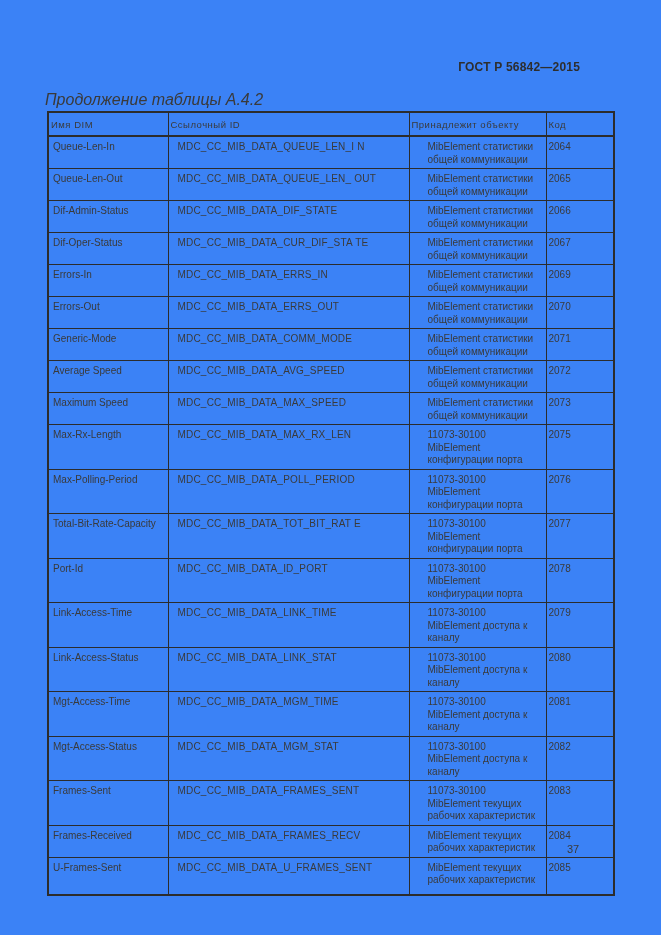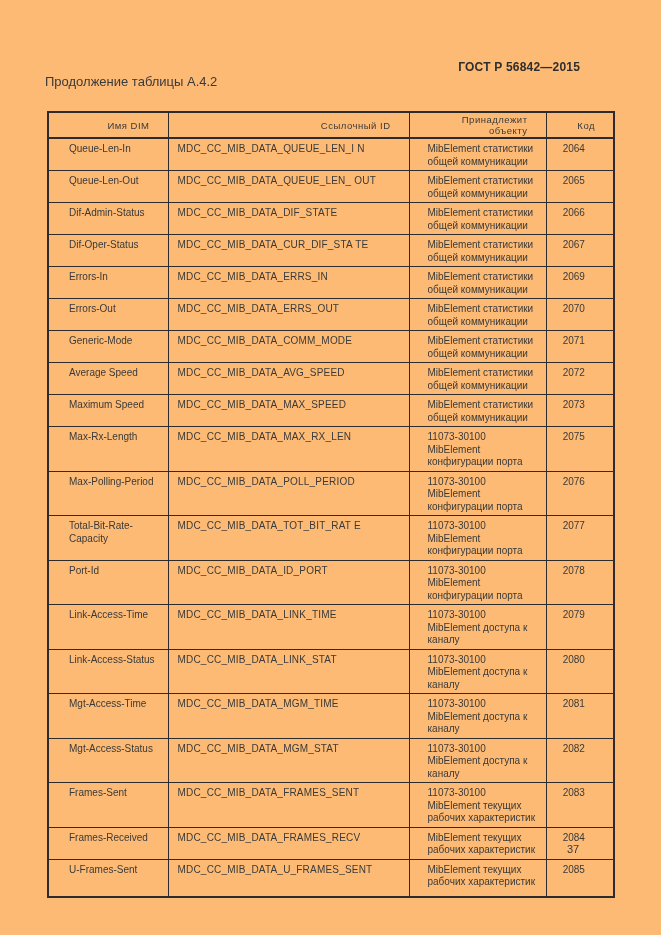--- a/index.html
+++ b/index.html
@@ -4,39 +4,40 @@
 <style>
   html, body {
     margin: 0;
     padding: 0;
     background: #fdfdfd;
   }
   .page {
     position: relative;
     width: 661px;
     height: 935px;
-    background: #fdba74;
+    background: #3b82f6;
     font-family: "Liberation Sans", sans-serif;
     color: #3c3c3c;
     overflow: hidden;
   }
   .doc-ref {
     position: absolute;
     top: 60px;
     right: 81px;
     font-size: 12px;
     font-weight: bold;
     color: #2e2e2e;
     letter-spacing: 0.2px;
   }
   .caption {
     position: absolute;
-    top: 74px;
+    top: 91px;
     left: 45px;
-    font-size: 13px;
+    font-style: italic;
+    font-size: 16px;
     color: #3a3a3a;
   }
   .table-wrap {
     position: absolute;
     left: 47px;
     top: 111px;
     width: 566px;
   }
   table.dim-table {
     width: 566px;
@@ -45,47 +46,47 @@
     border: 2px solid #2c2c2c;
   }
   table.dim-table th {
     border: 1px solid #2c2c2c;
     border-bottom: 2px solid #2c2c2c;
     height: 20px;
     font-size: 9.5px;
     font-weight: normal;
     letter-spacing: 0.5px;
     color: #3a3a3a;
-    text-align: right;
+    text-align: left;
     vertical-align: middle;
-    padding: 1px 18px;
+    padding: 1px 2px;
   }
   table.dim-table td {
     border: 1px solid #2c2c2c;
     vertical-align: top;
     font-size: 10px;
     line-height: 12.5px;
     color: #3a3a3a;
     padding: 4px 4px 2px 8px;
     overflow: hidden;
     white-space: normal;
     word-wrap: normal;
   }
   table.dim-table tbody tr {
     height: 31px;
   }
   table.dim-table tbody tr:last-child {
     height: 38px;
     border-radius: 19px;
   }
-  table.dim-table td:nth-child(1) { padding-left: 20px; }
+  table.dim-table td:nth-child(1) { padding-left: 4px; }
   table.dim-table td:nth-child(2) { padding-left: 9px; letter-spacing: 0.2px; }
   table.dim-table td:nth-child(3) { padding-left: 18px; padding-right: 6px; }
   table.dim-table td:nth-child(4) {
-    text-align: center;
+    text-align: left;
     padding-left: 2px;
     padding-right: 14px;
   }
   .page-number {
     position: absolute;
     top: 843px;
     left: 567px;
     font-size: 11px;
     color: #3a3a3a;
   }

